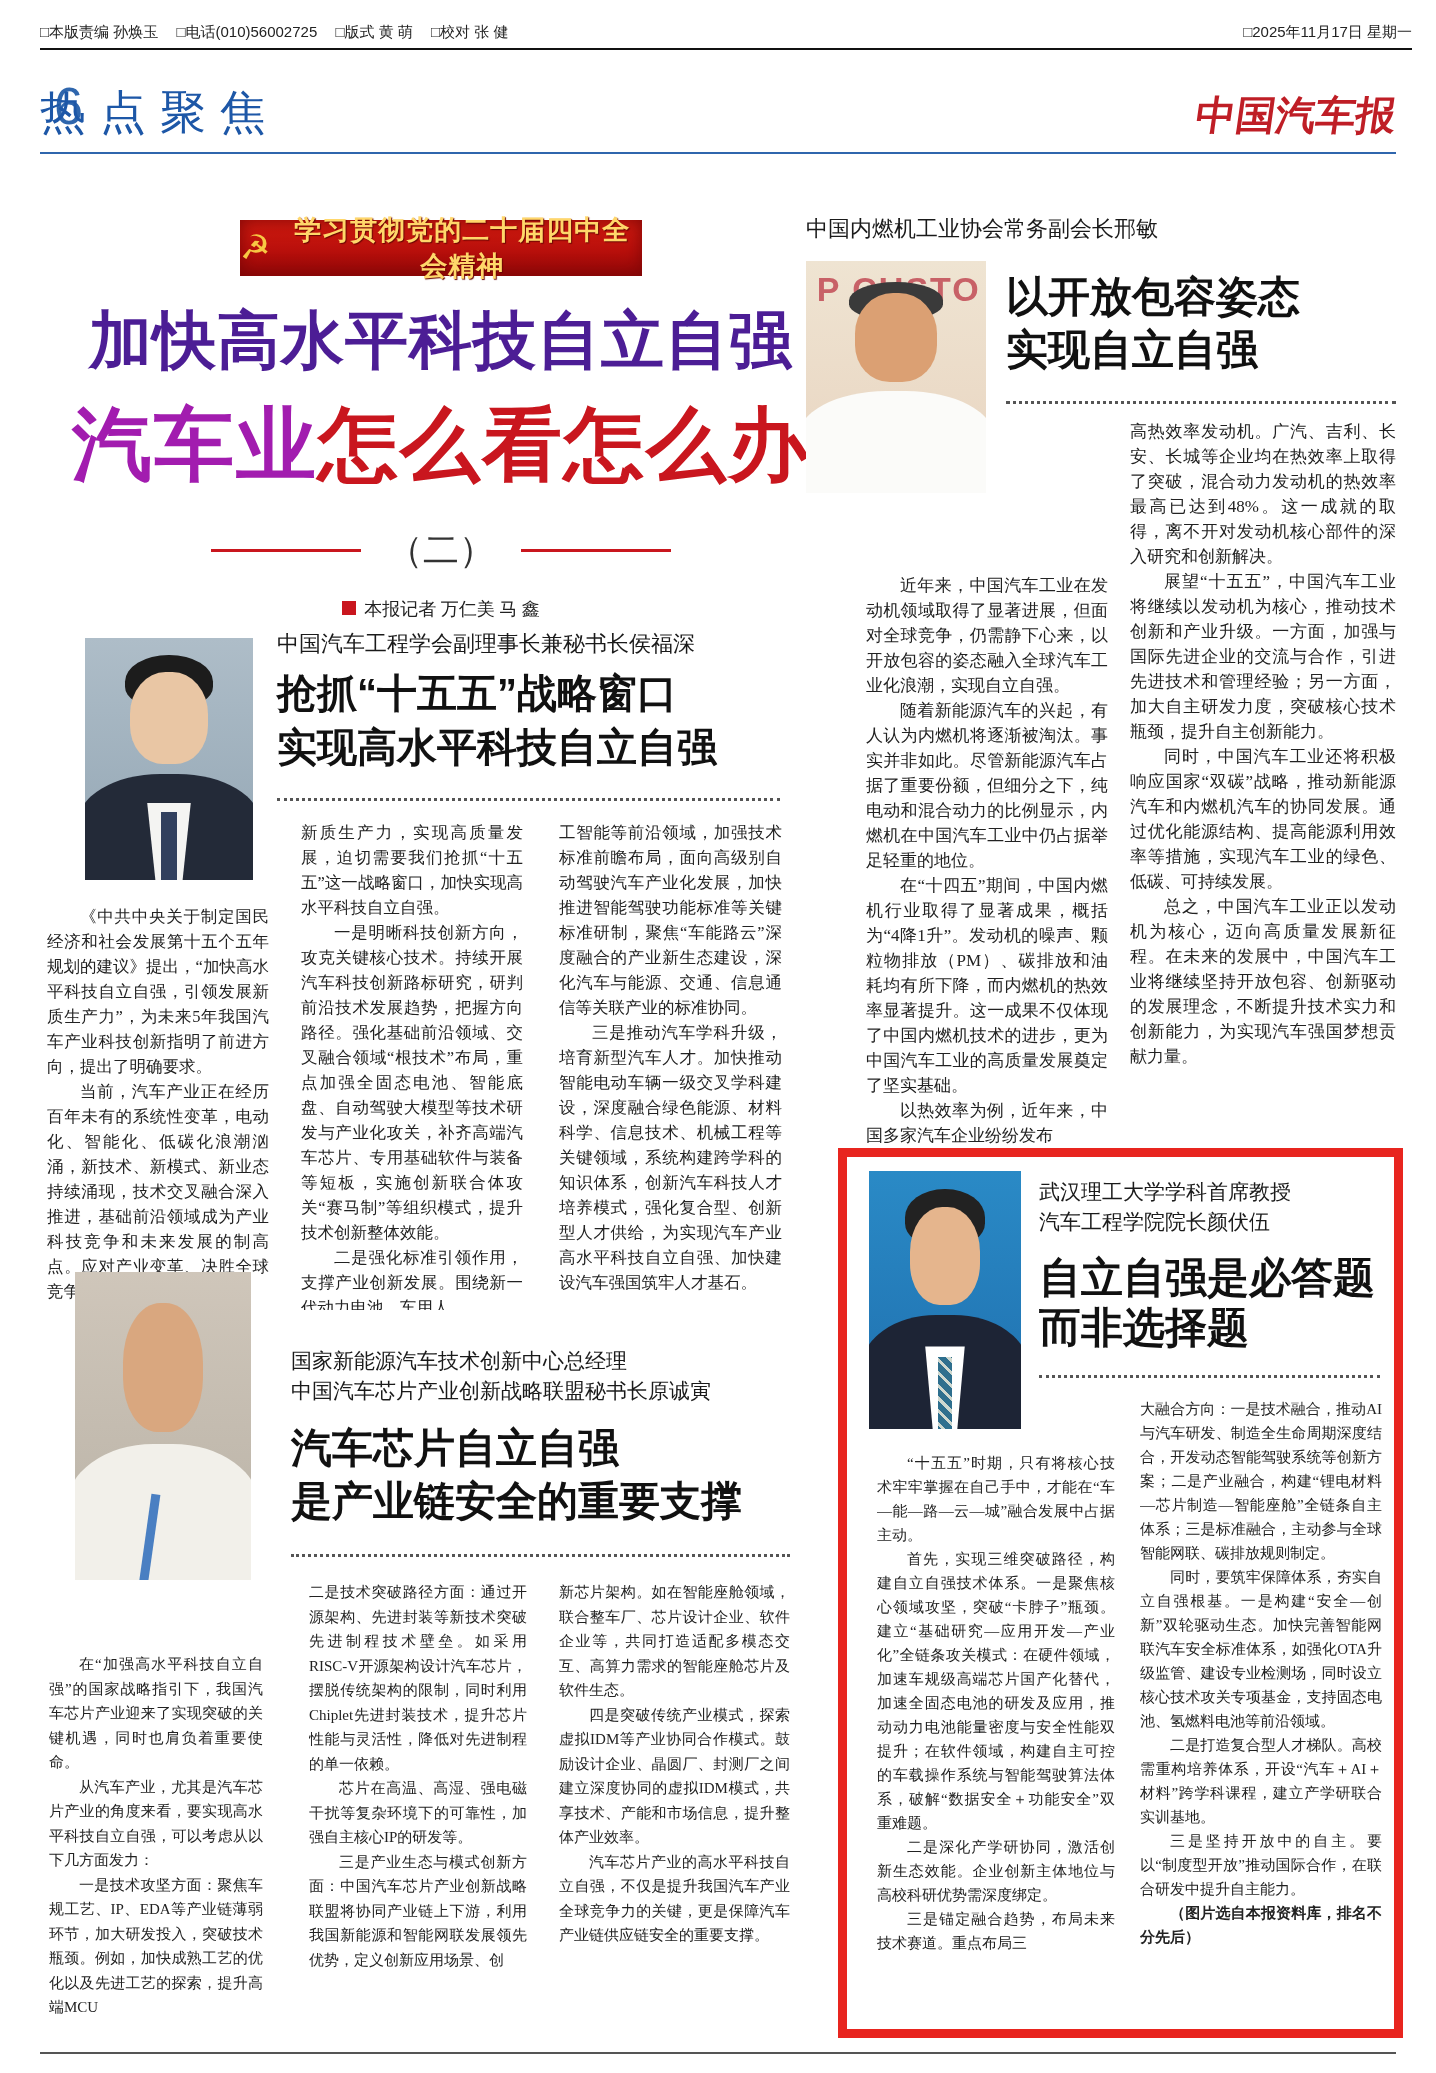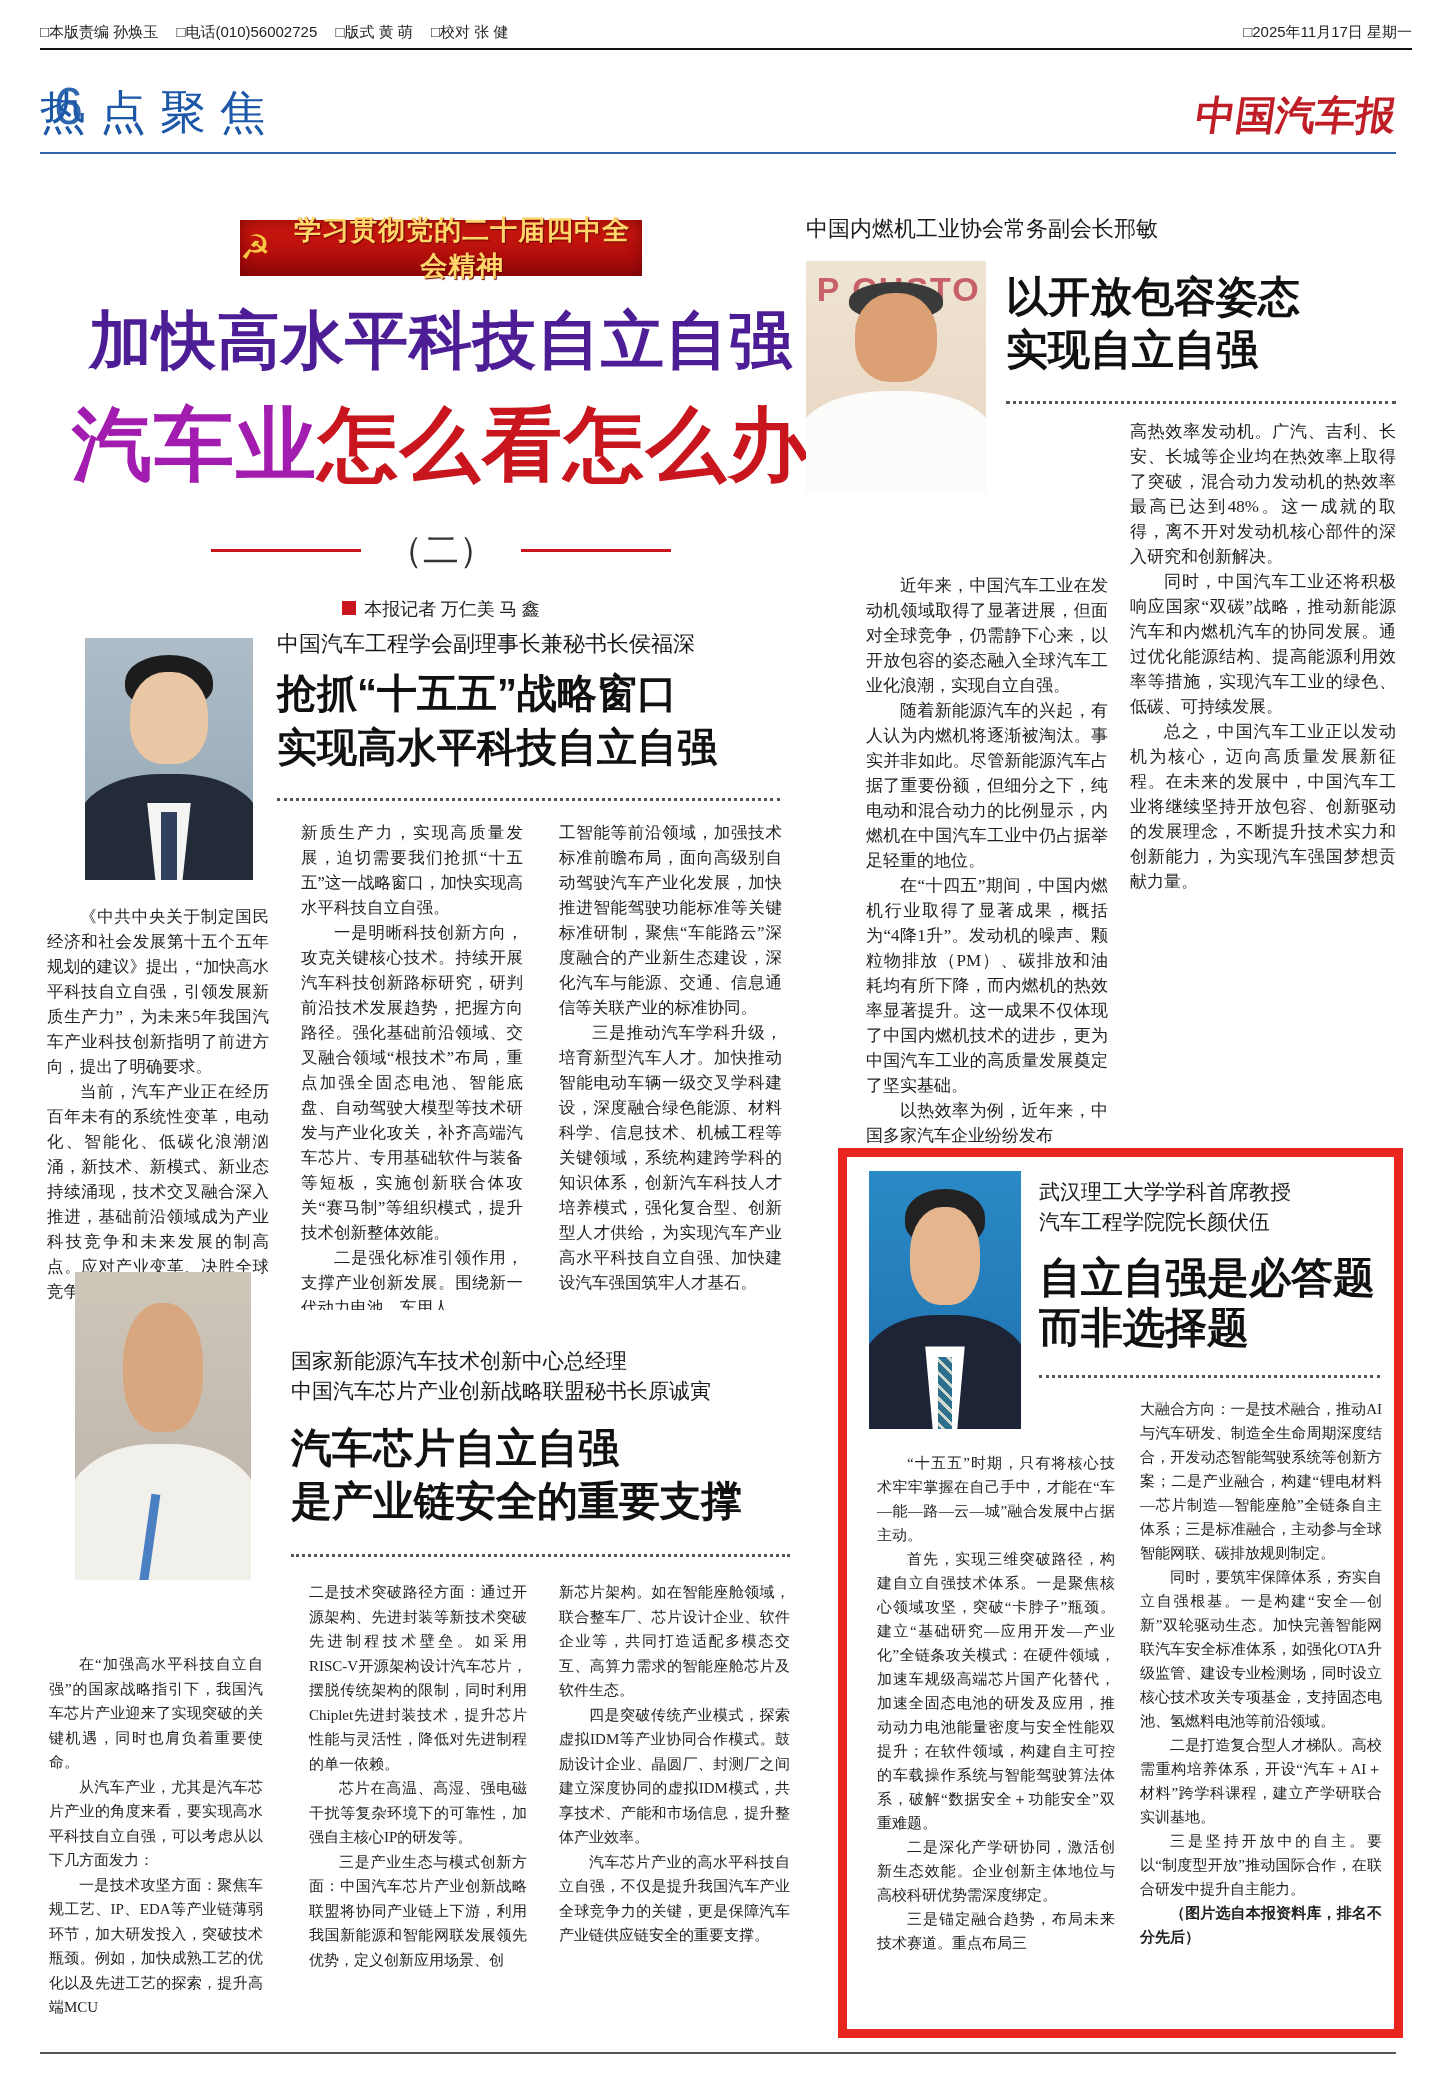--- a/index.html
+++ b/index.html
@@ -248,20 +248,21 @@
   </div>
   <div class="dotted" data-name="article-xing-dotted-rule"></div>
   <div class="col ca" data-name="article-xing-column-a">
       <p data-name="paragraph">近年来，中国汽车工业在发动机领域取得了显著进展，但面对全球竞争，仍需静下心来，以开放包容的姿态融入全球汽车工业化浪潮，实现自立自强。</p>
       <p data-name="paragraph">随着新能源汽车的兴起，有人认为内燃机将逐渐被淘汰。事实并非如此。尽管新能源汽车占据了重要份额，但细分之下，纯电动和混合动力的比例显示，内燃机在中国汽车工业中仍占据举足轻重的地位。</p>
       <p data-name="paragraph">在“十四五”期间，中国内燃机行业取得了显著成果，概括为“4降1升”。发动机的噪声、颗粒物排放（PM）、碳排放和油耗均有所下降，而内燃机的热效率显著提升。这一成果不仅体现了中国内燃机技术的进步，更为中国汽车工业的高质量发展奠定了坚实基础。</p>
       <p data-name="paragraph">以热效率为例，近年来，中国多家汽车企业纷纷发布</p>
     </div>
   <div class="col cb cont" data-name="article-xing-column-b">
       <p data-name="paragraph">高热效率发动机。广汽、吉利、长安、长城等企业均在热效率上取得了突破，混合动力发动机的热效率最高已达到48%。这一成就的取得，离不开对发动机核心部件的深入研究和创新解决。</p>
+      <p data-name="paragraph">展望“十五五”，中国汽车工业将继续以发动机为核心，推动技术创新和产业升级。一方面，加强与国际先进企业的交流与合作，引进先进技术和管理经验；另一方面，加大自主研发力度，突破核心技术瓶颈，提升自主创新能力。</p>
       <p data-name="paragraph">同时，中国汽车工业还将积极响应国家“双碳”战略，推动新能源汽车和内燃机汽车的协同发展。通过优化能源结构、提高能源利用效率等措施，实现汽车工业的绿色、低碳、可持续发展。</p>
       <p data-name="paragraph">总之，中国汽车工业正以发动机为核心，迈向高质量发展新征程。在未来的发展中，中国汽车工业将继续坚持开放包容、创新驱动的发展理念，不断提升技术实力和创新能力，为实现汽车强国梦想贡献力量。</p>
     </div>
 </div>
 
 <div class="red-box" data-name="article-yan-fuwu-box">
   <div class="photo p-yan" style="left:22px; top:14px; width:152px; height:258px;" data-name="photo-yan-fuwu">
     <div class="ph-bg" data-name="photo-background"></div>
     <div class="ph-hair" data-name="photo-hair"></div>
     <div class="ph-face" data-name="photo-face"></div>

